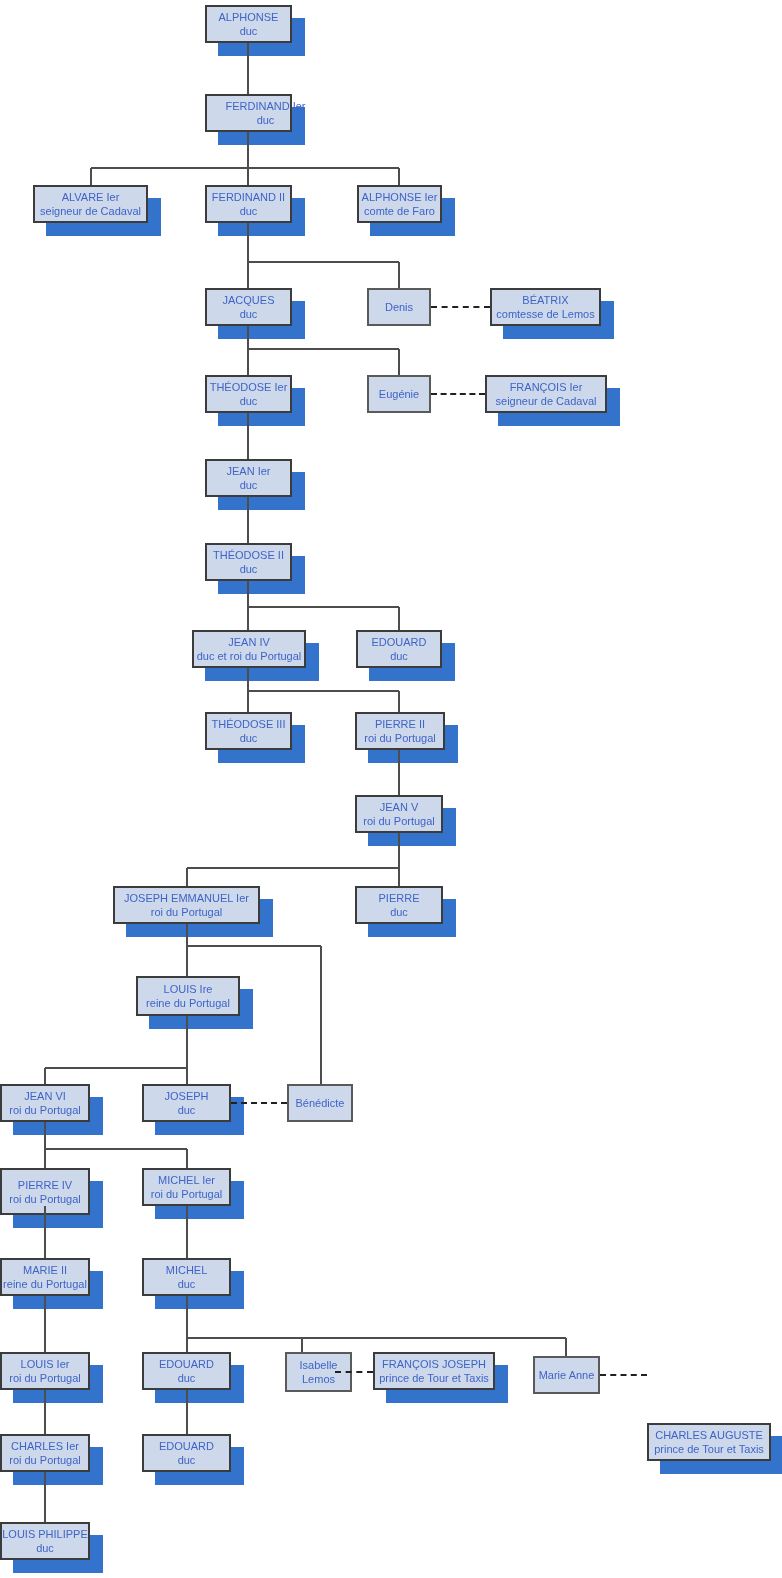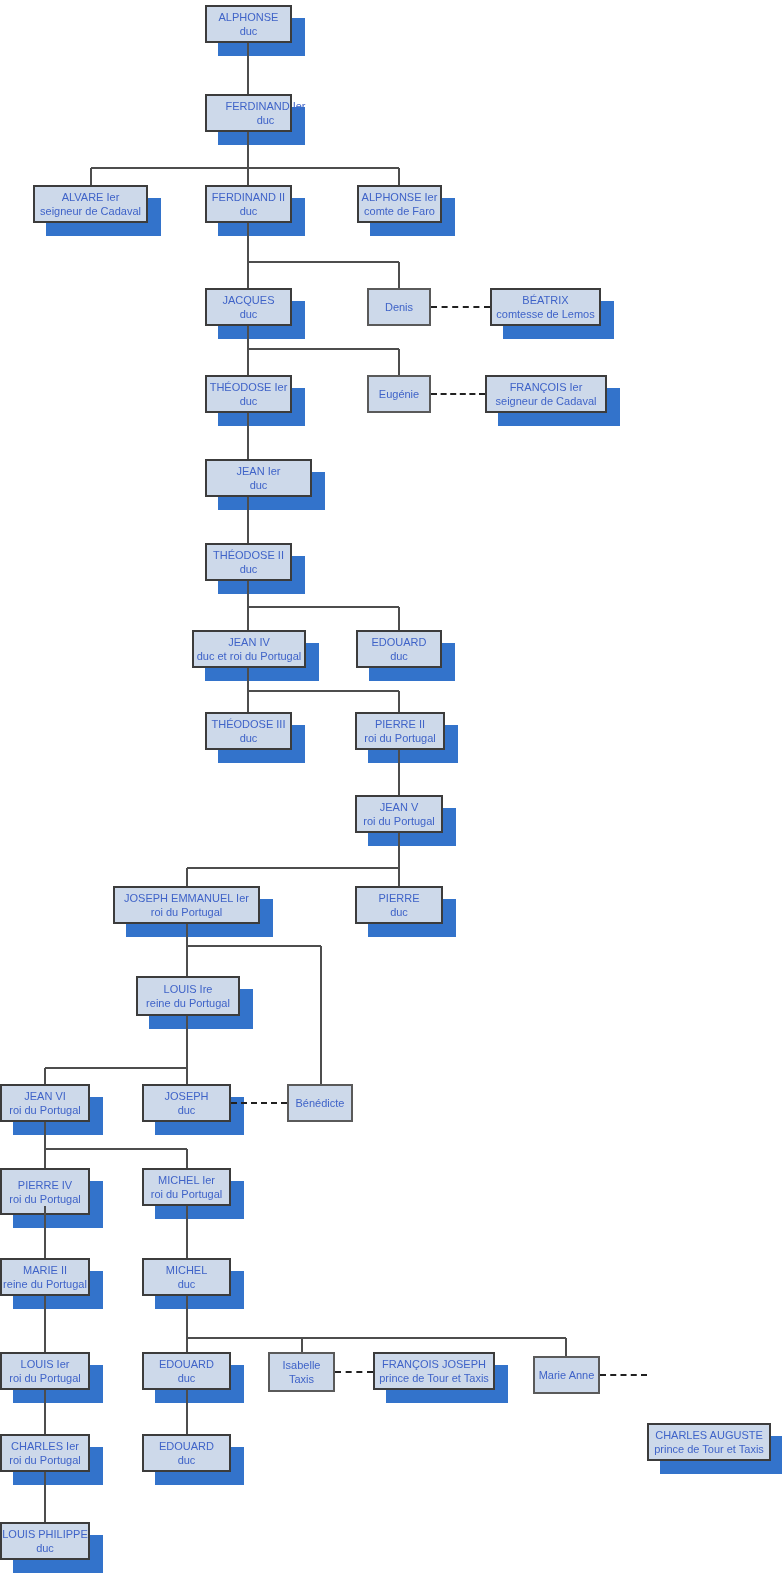--- a/index.html
+++ b/index.html
@@ -72,21 +72,21 @@
       <div class="name">THÉODOSE Ier</div>
       <div class="title">duc</div>
     </div>
     <div class="node spouse" style="left: 367px; top: 375px; width: 64px; height: 38px;">
       <div class="name">Eugénie</div>
     </div>
     <div class="node" style="left: 485px; top: 375px; width: 122px; height: 38px;">
       <div class="name">FRANÇOIS Ier</div>
       <div class="title">seigneur de Cadaval</div>
     </div>
-    <div class="node" style="left: 205px; top: 459px; width: 107px; height: 38px;">
+    <div class="node" style="left: 205px; top: 459px; width: 87px; height: 38px;">
       <div class="name">JEAN Ier</div>
       <div class="title">duc</div>
     </div>
     <div class="node" style="left: 205px; top: 543px; width: 87px; height: 38px;">
       <div class="name">THÉODOSE II</div>
       <div class="title">duc</div>
     </div>
     <div class="node" style="left: 192px; top: 630px; width: 114px; height: 38px;">
       <div class="name">JEAN IV</div>
       <div class="title">duc et roi du Portugal</div>
@@ -147,23 +147,23 @@
       <div class="title">duc</div>
     </div>
     <div class="node" style="left: 0px; top: 1352px; width: 90px; height: 38px;">
       <div class="name">LOUIS Ier</div>
       <div class="title">roi du Portugal</div>
     </div>
     <div class="node" style="left: 142px; top: 1352px; width: 89px; height: 38px;">
       <div class="name">EDOUARD</div>
       <div class="title">duc</div>
     </div>
-    <div class="node spouse" style="left: 268px; top: 1352px; width: 67px; height: 40px;">
+    <div class="node spouse" style="left: 285px; top: 1352px; width: 67px; height: 40px;">
       <div class="name">Isabelle</div>
-      <div class="title">Taxis</div>
+      <div class="title">Lemos</div>
     </div>
     <div class="node" style="left: 373px; top: 1352px; width: 122px; height: 38px;">
       <div class="name">FRANÇOIS JOSEPH</div>
       <div class="title">prince de Tour et Taxis</div>
     </div>
     <div class="node spouse" style="left: 533px; top: 1356px; width: 67px; height: 38px;">
       <div class="name">Marie Anne</div>
     </div>
     <div class="node" style="left: 647px; top: 1423px; width: 124px; height: 38px;">
       <div class="name">CHARLES AUGUSTE</div>

